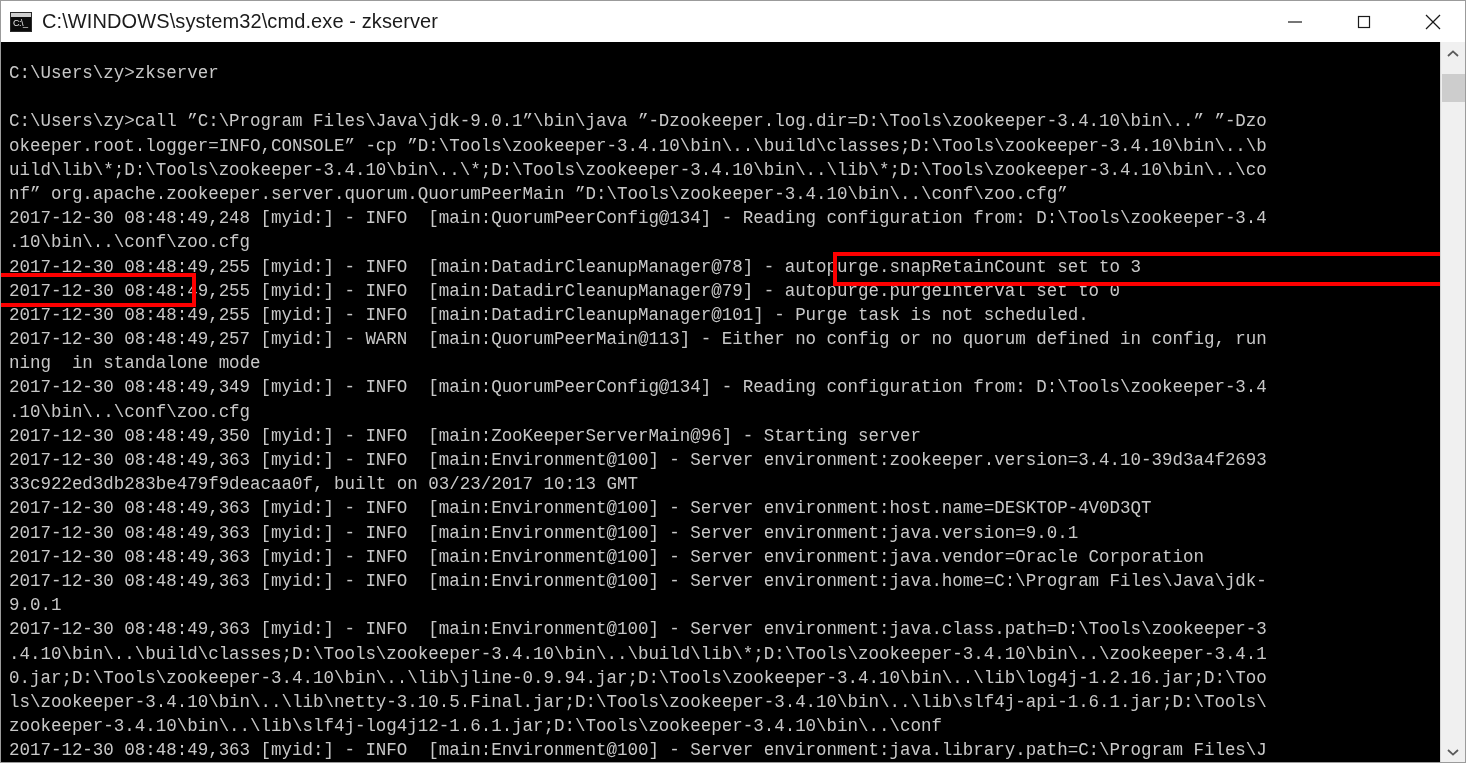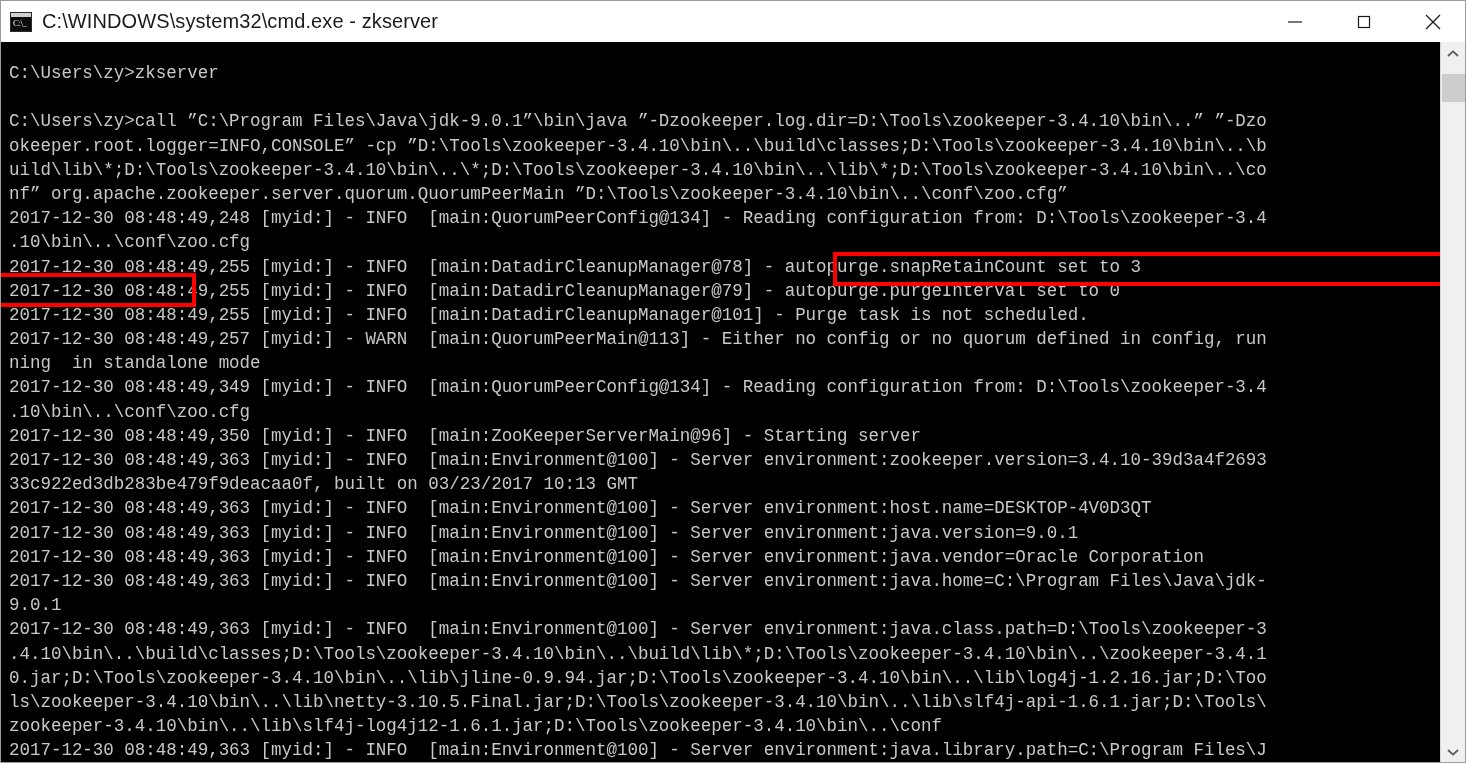--- a/index.html
+++ b/index.html
@@ -49,21 +49,21 @@
     height: 4px;
     background: #cfcfcf;
   }
   .title-icon .glyph {
     position: absolute;
     left: 2px;
     top: 4px;
     right: 2px;
     bottom: 1px;
     color: #e8e8e8;
-    font-family: Liberation Serif, serif;
+    font-family: Liberation Sans, sans-serif;
     font-size: 9px;
     line-height: 13px;
     letter-spacing: -0.5px;
     text-align: left;
   }
   .title-text {
     font-size: 20px;
     color: #1b1b1b;
     font-family: "Liberation Sans", sans-serif;
     white-space: nowrap;

